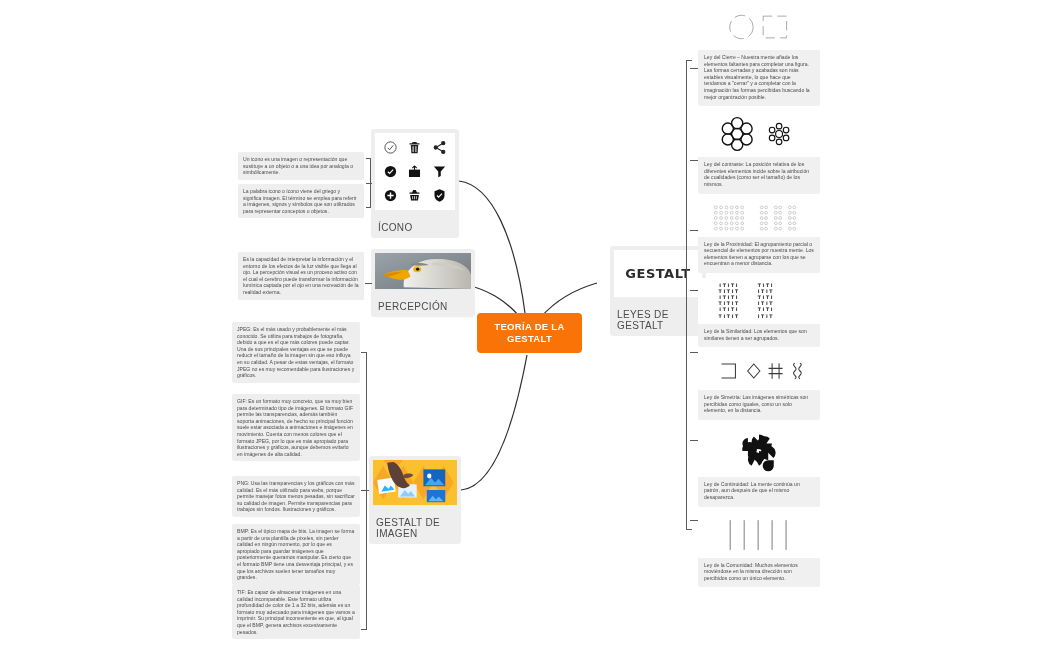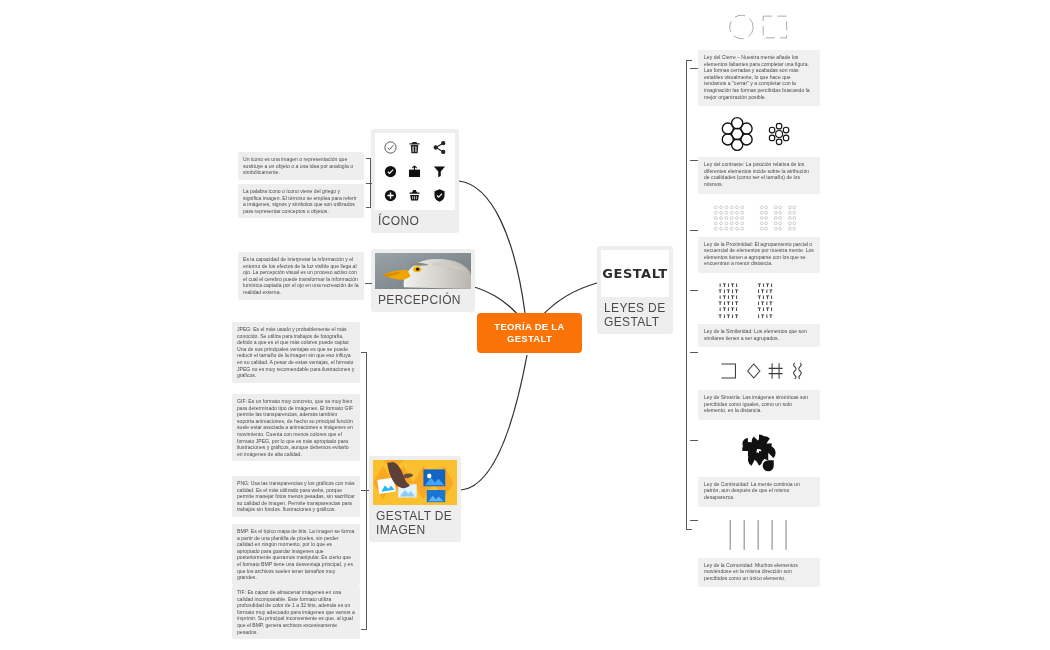--- a/index.html
+++ b/index.html
@@ -22,36 +22,36 @@
     line-height:12px; letter-spacing:.3px; padding:2px 4px;
   }
 
   
   .branch {
     position:absolute; background:#eeeeee; border-radius:3px;
     padding:4px 4px 2px 4px;
   }
   .branch .thumb { background:#ffffff; width:100%; overflow:hidden; position:relative; }
   .branch .caption {
-    font-size:12px; color:#4b4b4b; padding:4px 2px 3px 3px; letter-spacing:.35px;
+    font-size:10px; color:#4b4b4b; padding:12px 2px 3px 3px; letter-spacing:.35px;
   }
 
   
   #node-icono { left:371px; top:129px; width:88px; }
   #node-icono .thumb { height:77px; display:grid; grid-template-columns:repeat(3,1fr);
      grid-template-rows:repeat(3,1fr); align-items:center; justify-items:center; padding:3px; }
   .ic { width:15px; height:15px; display:block; }
 
   
   #node-percepcion { left:371px; top:249px; width:104px; }
   #node-percepcion .thumb { height:36px; }
   .eagle { width:100%; height:100%; display:block; }
 
   
-  #node-gestalt { left:597px; top:246px; width:76px; }
+  #node-gestalt { left:610px; top:246px; width:96px; }
   #node-gestalt .thumb { height:47px; display:flex; align-items:center; justify-content:center; }
   .gestalt-word { font-size:13px; font-weight:bold; letter-spacing:.5px; color:#2c2c2c;
      font-family:"DejaVu Sans", sans-serif; }
 
   
   #node-formatos { left:369px; top:456px; width:92px; }
   #node-formatos .thumb { height:45px; }
 
   
   .tbox {

